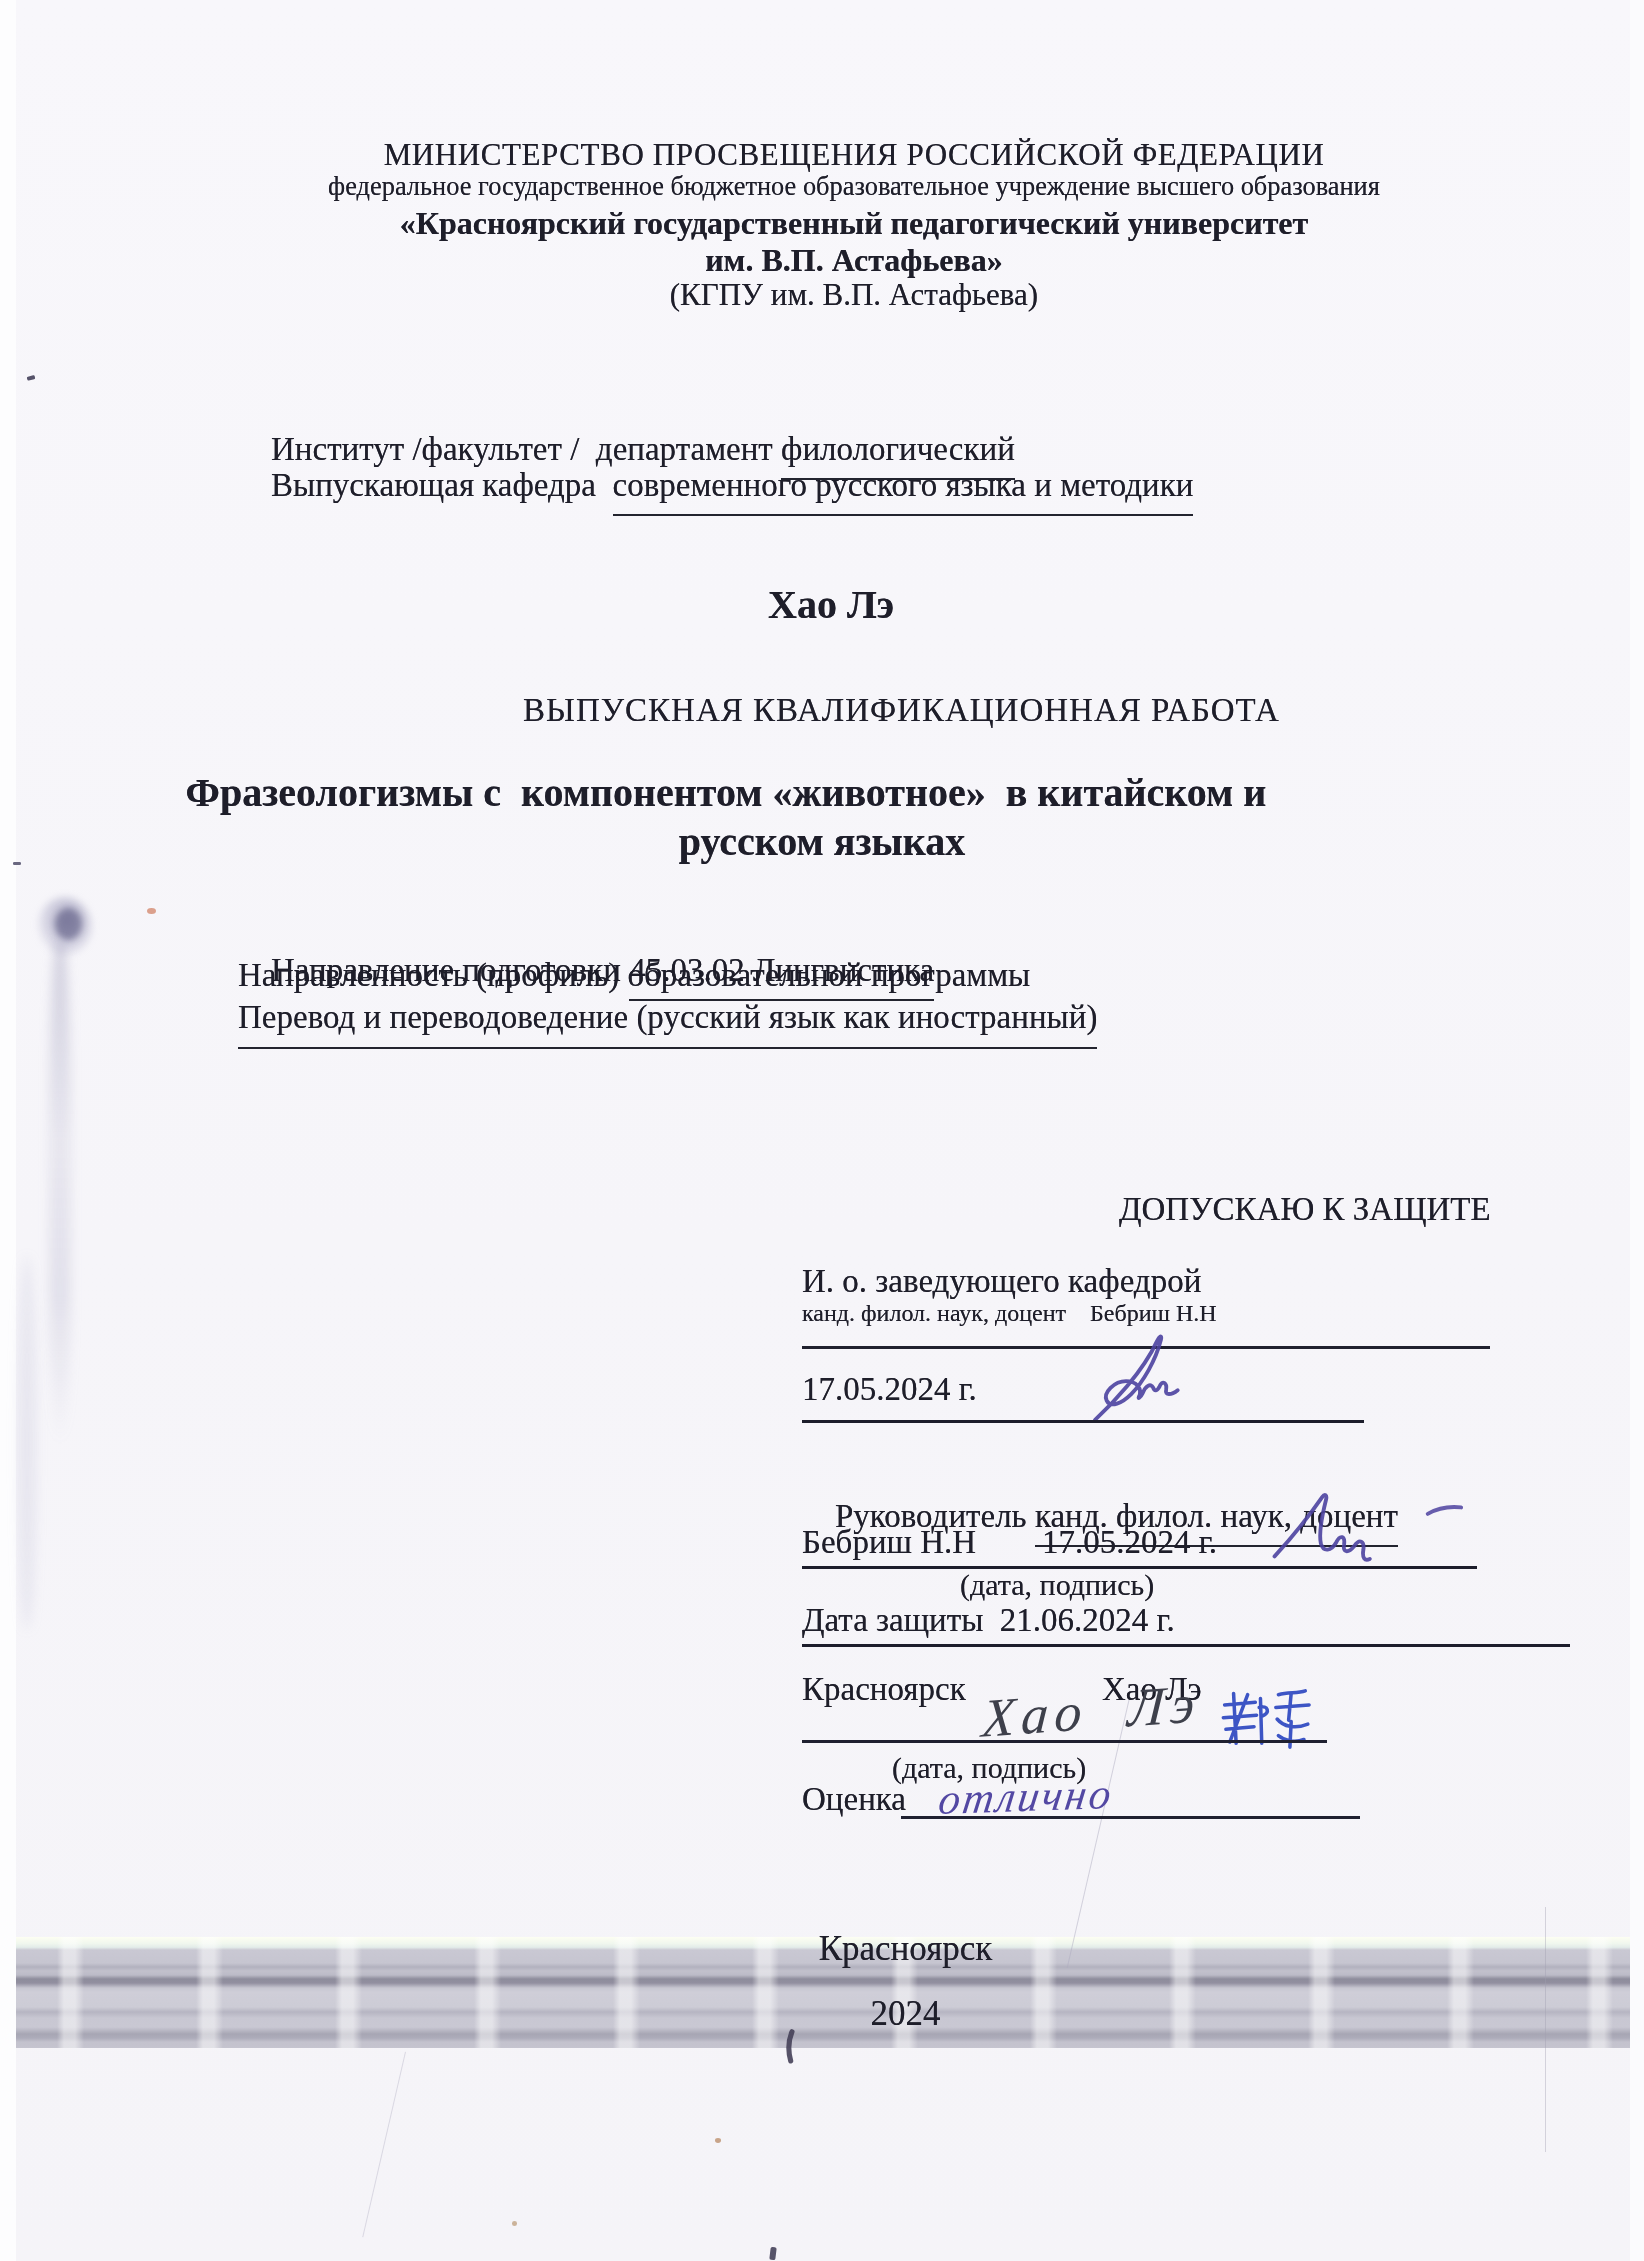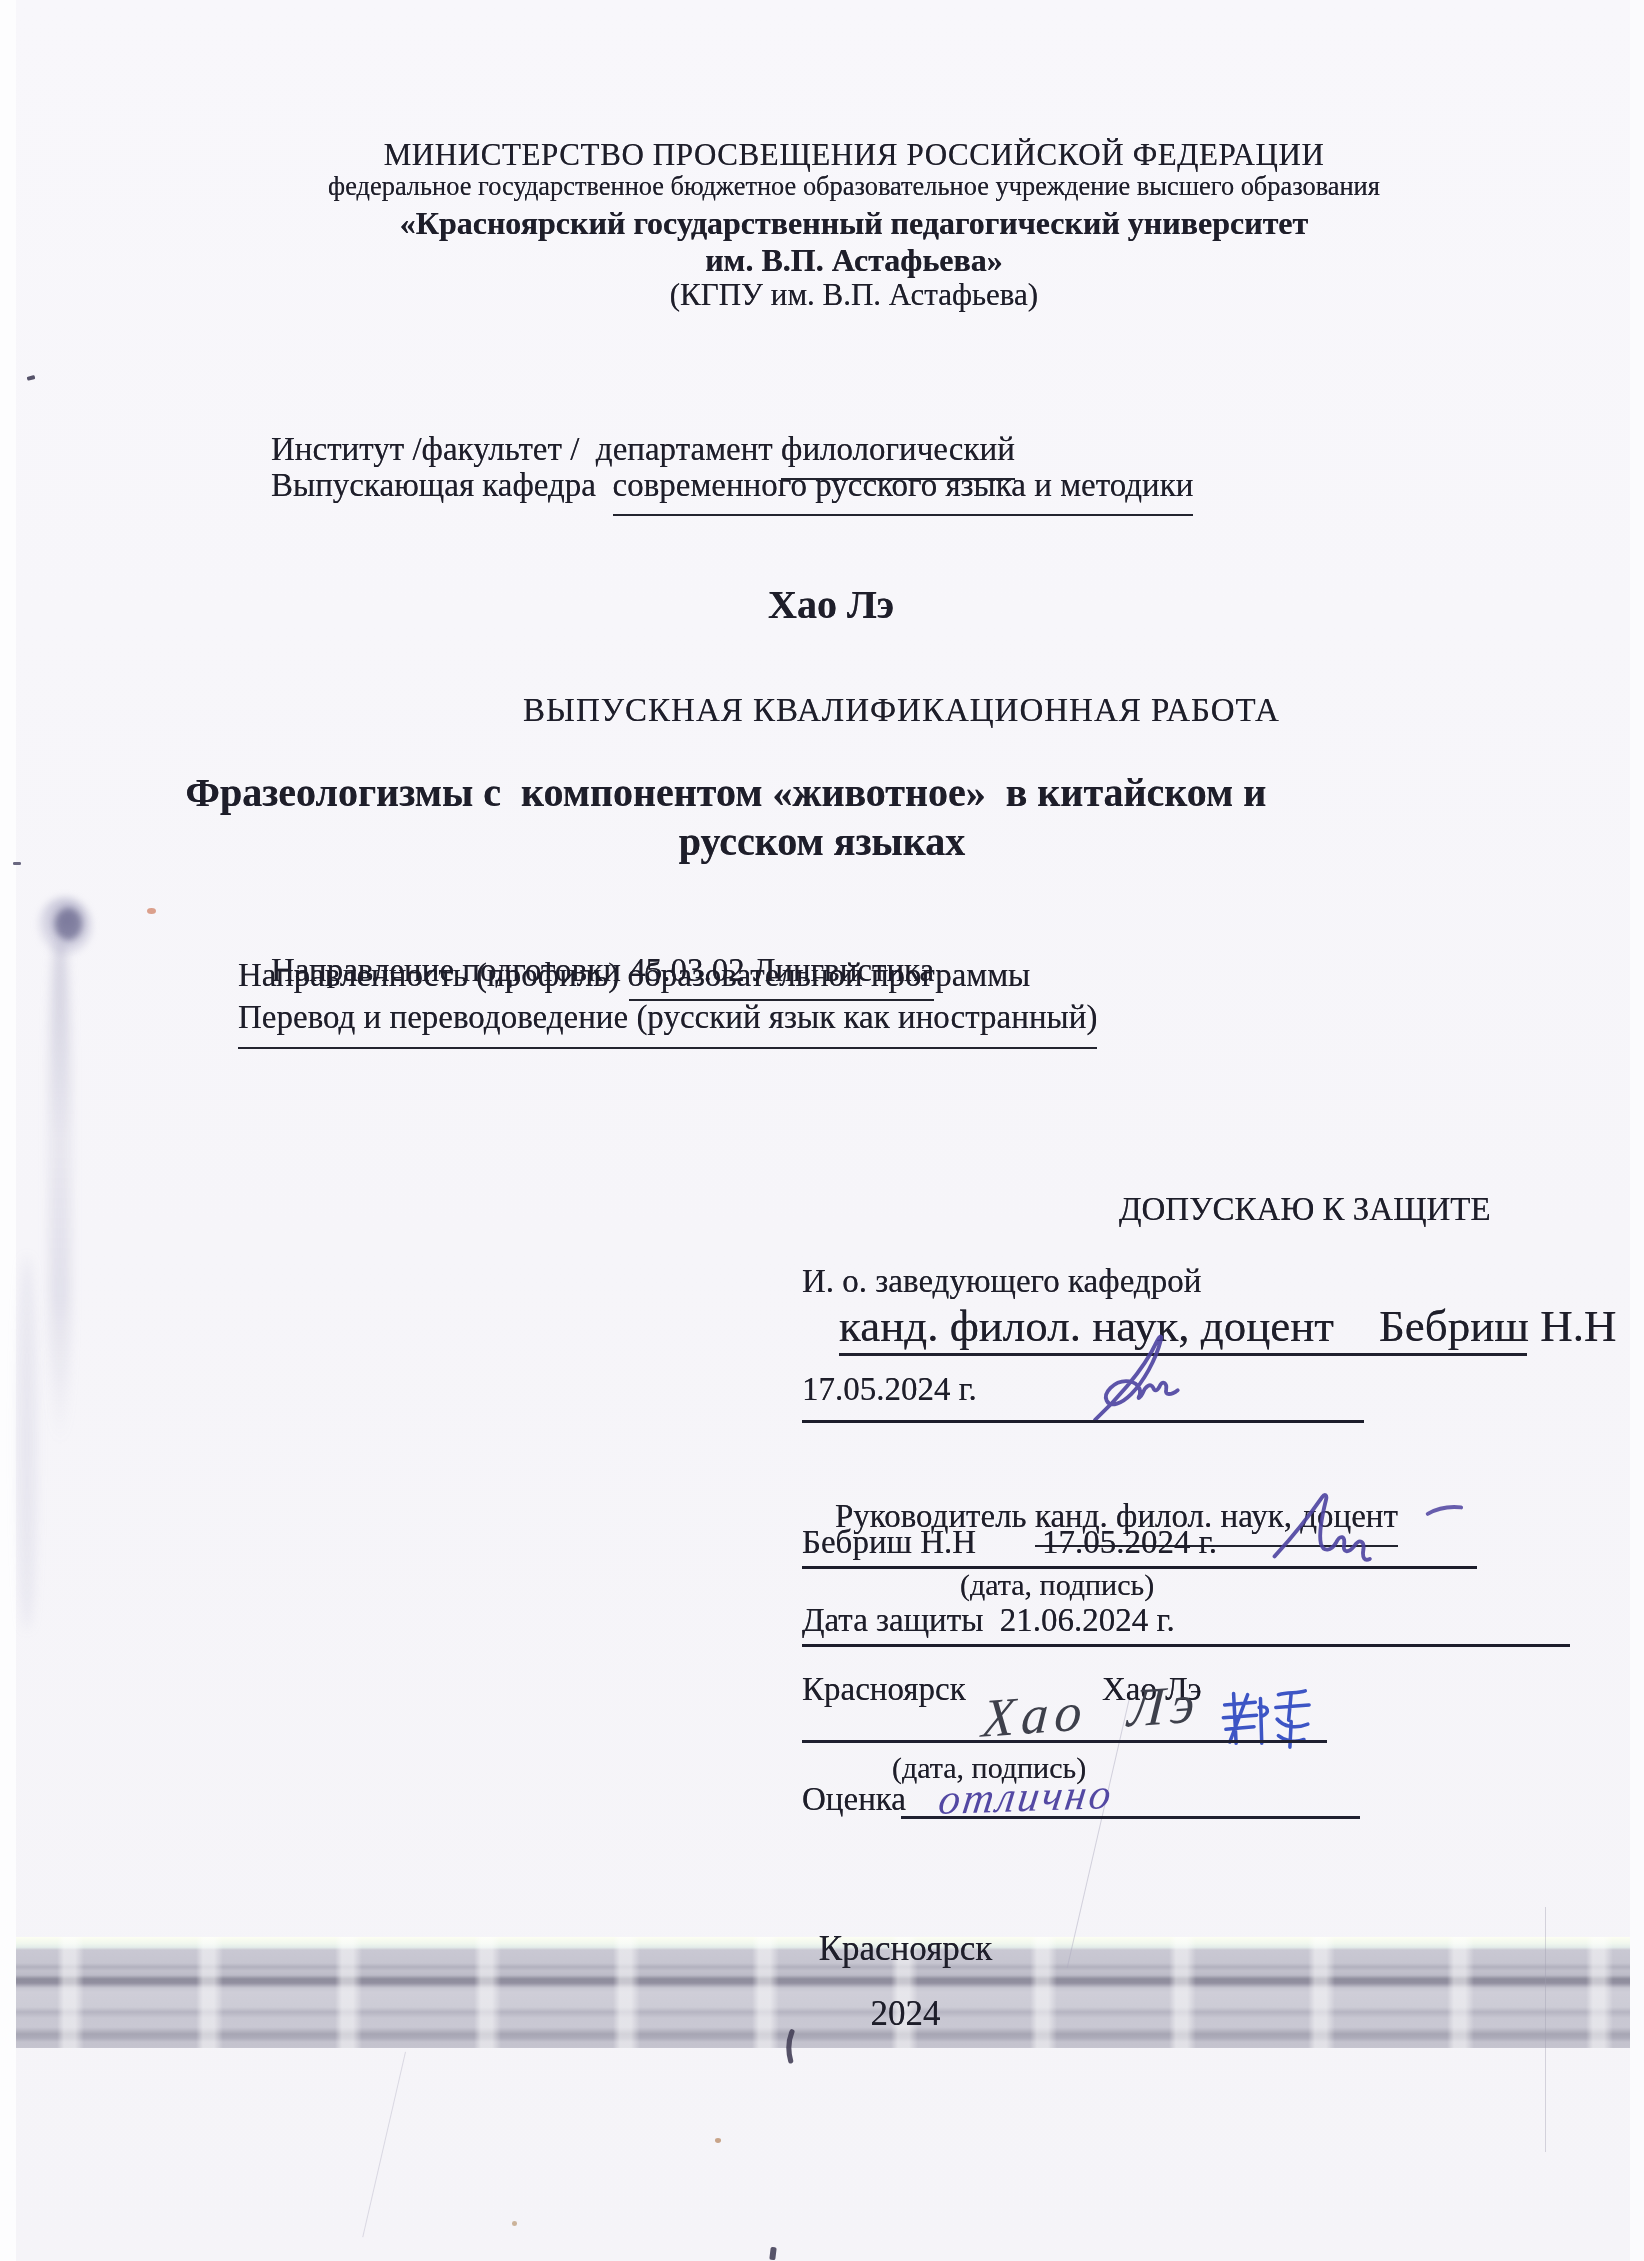--- a/index.html
+++ b/index.html
@@ -88,21 +88,21 @@
   <div class="t" style="left:238px;top:915px;font-size:33px;">
     <span>Направление подготовки </span><span class="u">45.03.02 Лингвистика</span>
   </div>
   <div class="t" style="left:238px;top:957px;font-size:33px;">Направленность (профиль) образовательной программы</div>
   <div class="t u" style="left:238px;top:999px;font-size:33px;">Перевод и переводоведение (русский язык как иностранный)</div>
 
   <div class="t" style="left:1119px;top:1191px;font-size:33px;">ДОПУСКАЮ К ЗАЩИТЕ</div>
 
   <div class="t" style="left:802px;top:1263px;font-size:33px;">И. о. заведующего кафедрой</div>
 
-  <div class="t" style="left:839px;top:1300px;width:688px;font-size:45px;border-bottom:3.2px solid #20212e;padding-bottom:1px;">канд. филол. наук, доцент    Бебриш Н.Н</div>
+  <div class="t" style="left:802px;top:1300px;width:688px;font-size:24px;border-bottom:3.2px solid #20212e;padding-bottom:19px;">канд. филол. наук, доцент    Бебриш Н.Н</div>
 
   <svg style="left:1086px;top:1332px;" width="113" height="97" viewBox="0 0 175 150">
     <path d="M14 136 C40 112, 88 62, 110 14 C114 6, 118 4, 116 12 C108 44, 88 78, 70 96 C56 110, 38 118, 32 106 C26 94, 44 76, 62 76 C78 76, 88 88, 82 100 C80 104, 84 102, 88 94 C92 84, 100 78, 104 86 C106 92, 110 92, 114 84 C118 74, 126 78, 124 90 C122 98, 132 98, 142 90" stroke="#4d42a0" stroke-width="6" opacity="0.9"></path>
   </svg>
 
   <div class="t" style="left:802px;top:1371px;width:562px;font-size:33px;border-bottom:3.9px solid #1c1d2b;padding-bottom:12px;">17.05.2024 г.</div>
 
   <div class="t" style="left:802px;top:1461px;font-size:33px;">
     <span>Руководитель </span><span class="u">канд. филол. наук, доцент</span>
   </div>

